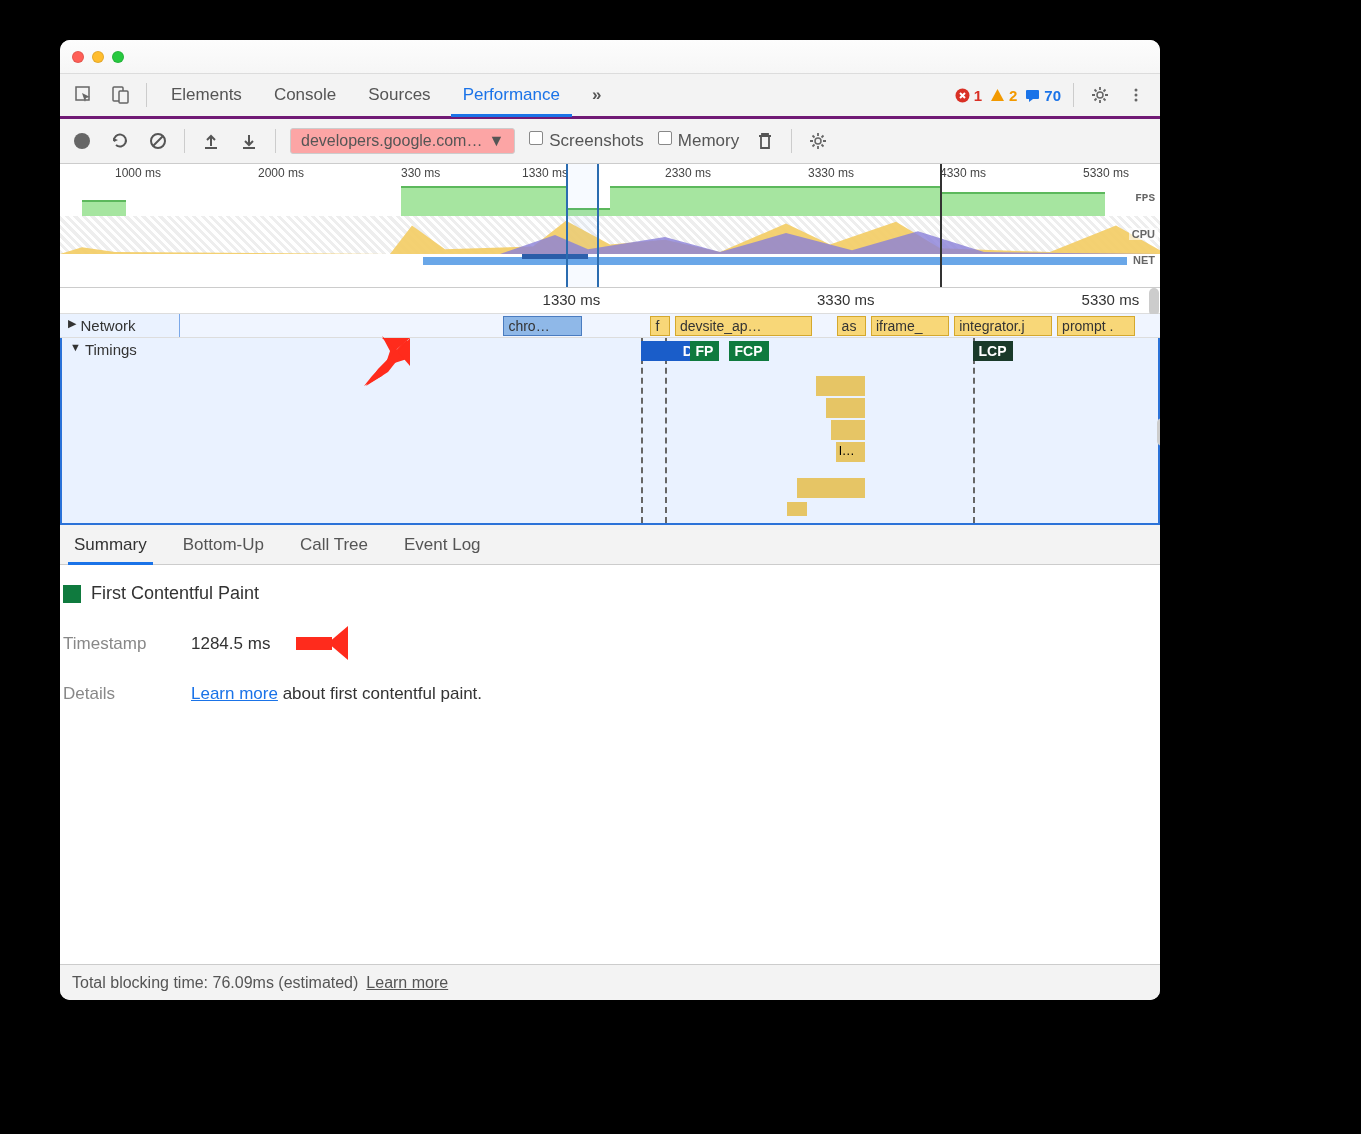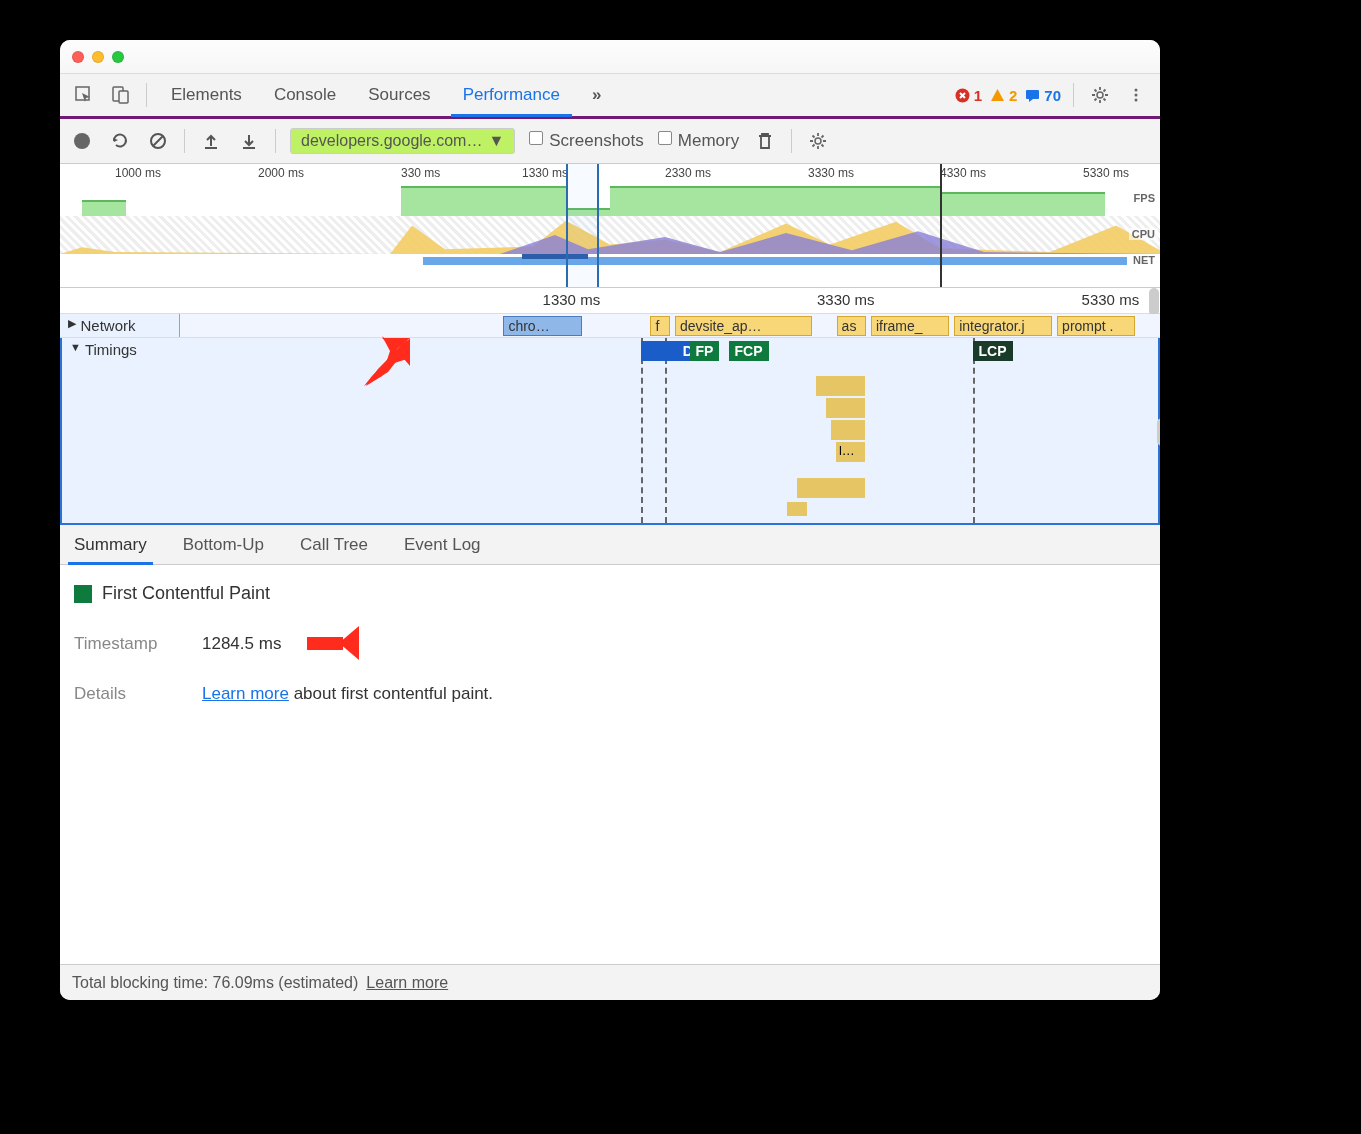--- a/index.html
+++ b/index.html
@@ -27,21 +27,21 @@
 .err-ic { display:inline-flex; align-items:center; gap:4px; font-size:15px; }
 .err-red { color:#d93025; font-weight:600;}
 .err-yel { color:#f29900; font-weight:600;}
 .err-blu { color:#1a73e8; font-weight:600;}
 
 
 .toolbar { height:45px; background:#f3f3f3; border-bottom:1px solid #ccc; display:flex; align-items:center; padding:0 10px; gap:14px; font-size:17px; color:#555; }
 .toolbar .round { width:16px; height:16px; border-radius:50%; background:#666; }
 .toolbar .ic { width:24px; height:24px; display:flex; align-items:center; justify-content:center; color:#555; }
 .toolbar .sep { width:1px; height:24px; background:#ccc; }
-.dropdown { border:1px solid #ccc; padding:3px 10px; border-radius:3px; font-size:16px; display:flex; align-items:center; gap:6px; background:#bef264; }
+.dropdown { border:1px solid #ccc; padding:3px 10px; border-radius:3px; font-size:16px; display:flex; align-items:center; gap:6px; background:#fca5a5; }
 .cb { width:14px;height:14px;border:1px solid #888;border-radius:2px;background:#fff; }
 .cblabel{display:flex;gap:6px;}
 
 
 .overview { height:124px; background:#fff; border-bottom:1px solid #ccc; position:relative; }
 .ov-ruler { position:relative; height:18px; font-size:12px; color:#444; }
 .ov-tick { position:absolute; top:2px; white-space:nowrap; }
 .ov-fps { position:absolute; top:18px; left:0; right:0; height:34px; }
 .fps-bar { position:absolute; bottom:0; background:#a6e5a0; border-top:2px solid #5cb85c; }
 .ov-cpu { position:absolute; top:52px; left:0; right:0; height:38px; background:repeating-linear-gradient(45deg,#eee,#eee 3px,#fff 3px,#fff 6px); }
@@ -72,21 +72,21 @@
 .long-task { position:absolute; background:#e6c565; }
 .dashed { position:absolute; top:0; bottom:0; border-left:2px dashed #666; }
 
 
 .btabs { height:40px; border-bottom:1px solid #ccc; display:flex; align-items:center; padding:0 8px; gap:24px; font-size:17px; color:#555; background:#f3f3f3; }
 .btab { height:100%; display:flex; align-items:center; padding:0 6px; cursor:pointer; position:relative; }
 .btab.active { color:#333; }
 .btab.active::after { content:""; position:absolute; bottom:-1px; left:0; right:0; height:3px; background:#1a73e8; }
 
 
-.summary { background:#fff; padding:18px 14px; flex:1; font-size:17px; color:#333; position:relative; }
+.summary { background:#fff; padding:18px 3px; flex:1; font-size:17px; color:#333; position:relative; }
 .summary-title { display:flex; align-items:center; gap:10px; font-size:18px; margin-bottom:16px; }
 .sq { width:18px; height:18px; background:#0f7a3e; }
 .summary-row { display:flex; gap:28px; margin-bottom:16px; align-items:center; }
 .summary-row .lab { color:#888; width:100px; }
 .summary-row .val { color:#333; }
 .link { color:#1a73e8; text-decoration:underline; }
 
 
 .footer { height:36px; background:#f3f3f3; border-top:1px solid #ccc; display:flex; align-items:center; padding:0 12px; font-size:16px; color:#555; gap:8px; }
 .footer .u { text-decoration:underline; color:#555; }
@@ -228,21 +228,21 @@
         <span class="ov-tick" style="left: 68%;">3330 ms</span>
         <span class="ov-tick" style="left: 80%;">4330 ms</span>
         <span class="ov-tick" style="left: 93%;">5330 ms</span>
       </div>
     <div class="ov-fps">
       <div class="fps-bar" style="left:2%;width:4%;height:16px;"></div>
       <div class="fps-bar" style="left:31%;width:15%;height:30px;"></div>
       <div class="fps-bar" style="left:46%;width:4%;height:8px;"></div>
       <div class="fps-bar" style="left:50%;width:30%;height:30px;"></div>
       <div class="fps-bar" style="left:80%;width:15%;height:24px;"></div>
-      <div class="ov-label" style="top:10px;">FPS</div>
+      <div class="ov-label" style="top:10px;font-family:Liberation Mono, monospace;">FPS</div>
     </div>
     <div class="ov-cpu">
       <svg width="100%" height="100%" preserveAspectRatio="none" viewBox="0 0 100 40">
         <path d="M0 40 L2 33 L5 38 L30 40 L32 10 L35 35 L43 32 L46 5 L50 30 L55 25 L60 38 L66 8 L70 30 L76 6 L80 34 L90 38 L96 10 L100 36 L100 40 Z" fill="#f3cc63" opacity=".9"></path>
         <path d="M40 40 L45 20 L48 35 L55 22 L60 38 L66 18 L72 36 L78 16 L84 38 L100 40 Z" fill="#8a7fd8" opacity=".8"></path>
       </svg>
       <div class="ov-label" style="top:12px;">CPU</div>
     </div>
     <div class="ov-net">
       <div class="bar" style="left:33%;width:64%;"></div>

